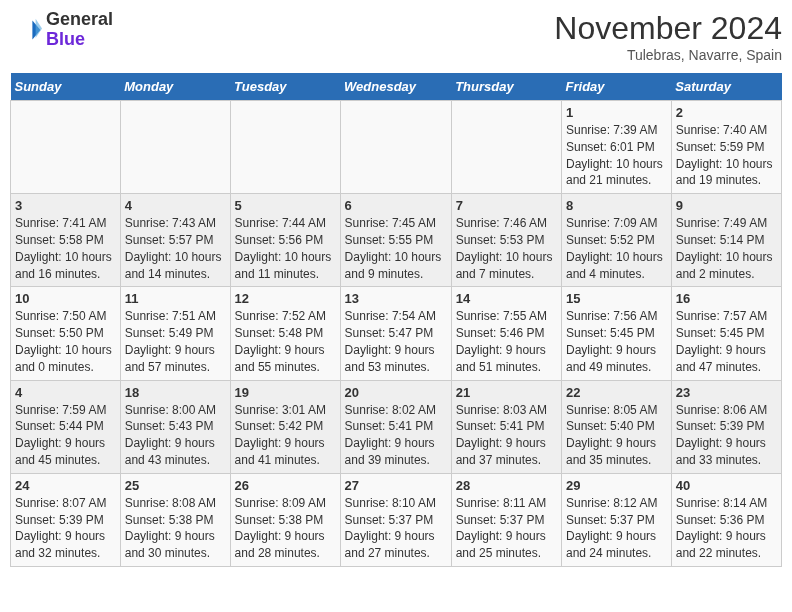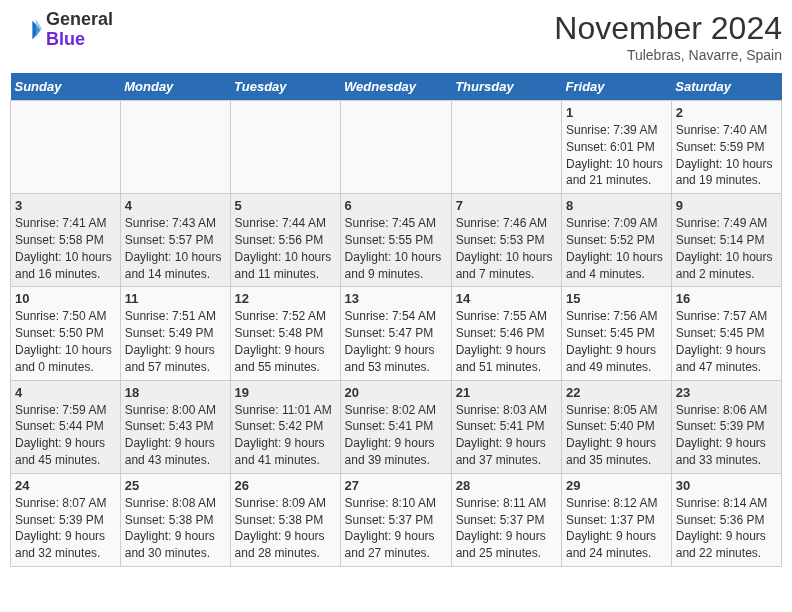--- a/index.html
+++ b/index.html
@@ -236,21 +236,21 @@
 Daylight: 9 hours and 45 minutes.</div>
         </td>
         <td>
           <div class="day-number">18</div>
           <div class="day-info">Sunrise: 8:00 AM
 Sunset: 5:43 PM
 Daylight: 9 hours and 43 minutes.</div>
         </td>
         <td>
           <div class="day-number">19</div>
-          <div class="day-info">Sunrise: 11:01 AM
+          <div class="day-info">Sunrise: 3:01 AM
 Sunset: 5:42 PM
 Daylight: 9 hours and 41 minutes.</div>
         </td>
         <td>
           <div class="day-number">20</div>
           <div class="day-info">Sunrise: 8:02 AM
 Sunset: 5:41 PM
 Daylight: 9 hours and 39 minutes.</div>
         </td>
         <td>
@@ -299,24 +299,24 @@
         </td>
         <td>
           <div class="day-number">28</div>
           <div class="day-info">Sunrise: 8:11 AM
 Sunset: 5:37 PM
 Daylight: 9 hours and 25 minutes.</div>
         </td>
         <td>
           <div class="day-number">29</div>
           <div class="day-info">Sunrise: 8:12 AM
-Sunset: 1:37 PM
+Sunset: 5:37 PM
 Daylight: 9 hours and 24 minutes.</div>
         </td>
         <td>
-          <div class="day-number">30</div>
+          <div class="day-number">40</div>
           <div class="day-info">Sunrise: 8:14 AM
 Sunset: 5:36 PM
 Daylight: 9 hours and 22 minutes.</div>
         </td>
       </tr>
     </tbody>
 </table>
 
 </body></html>

